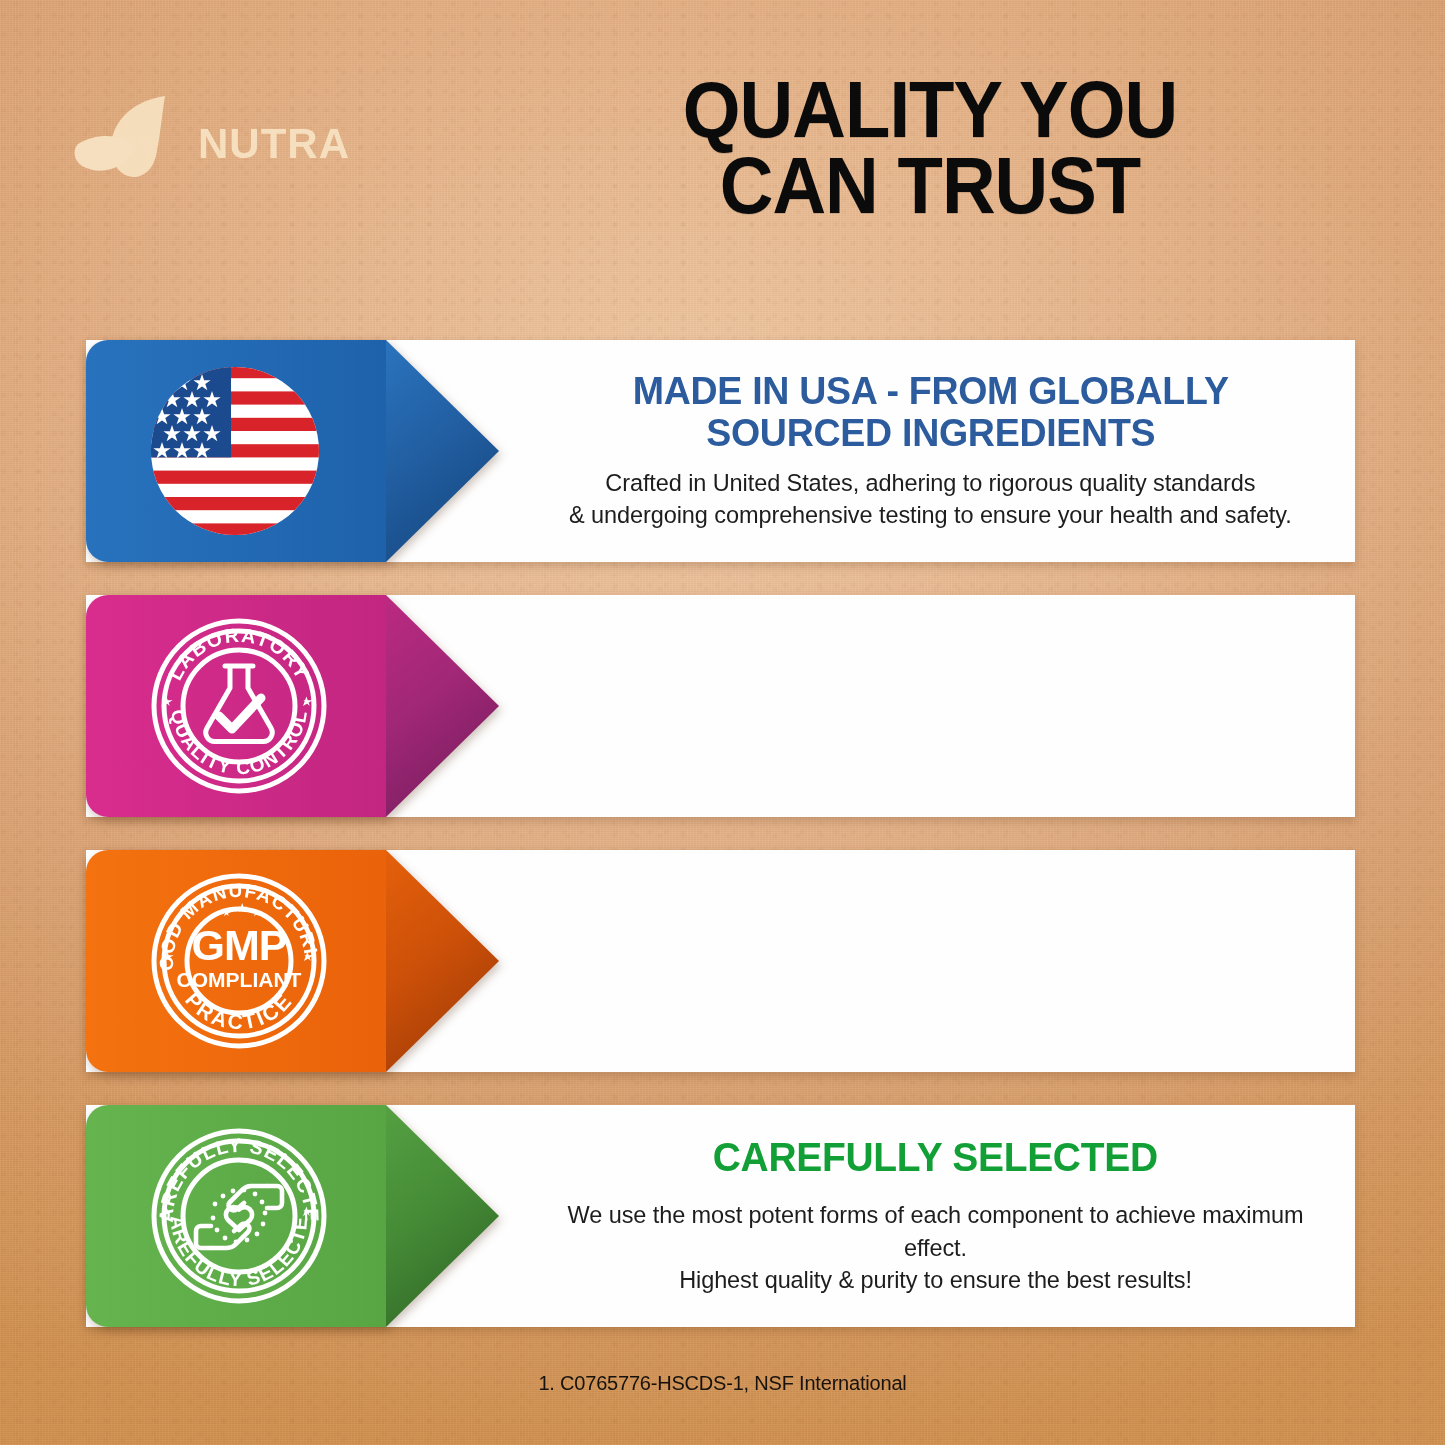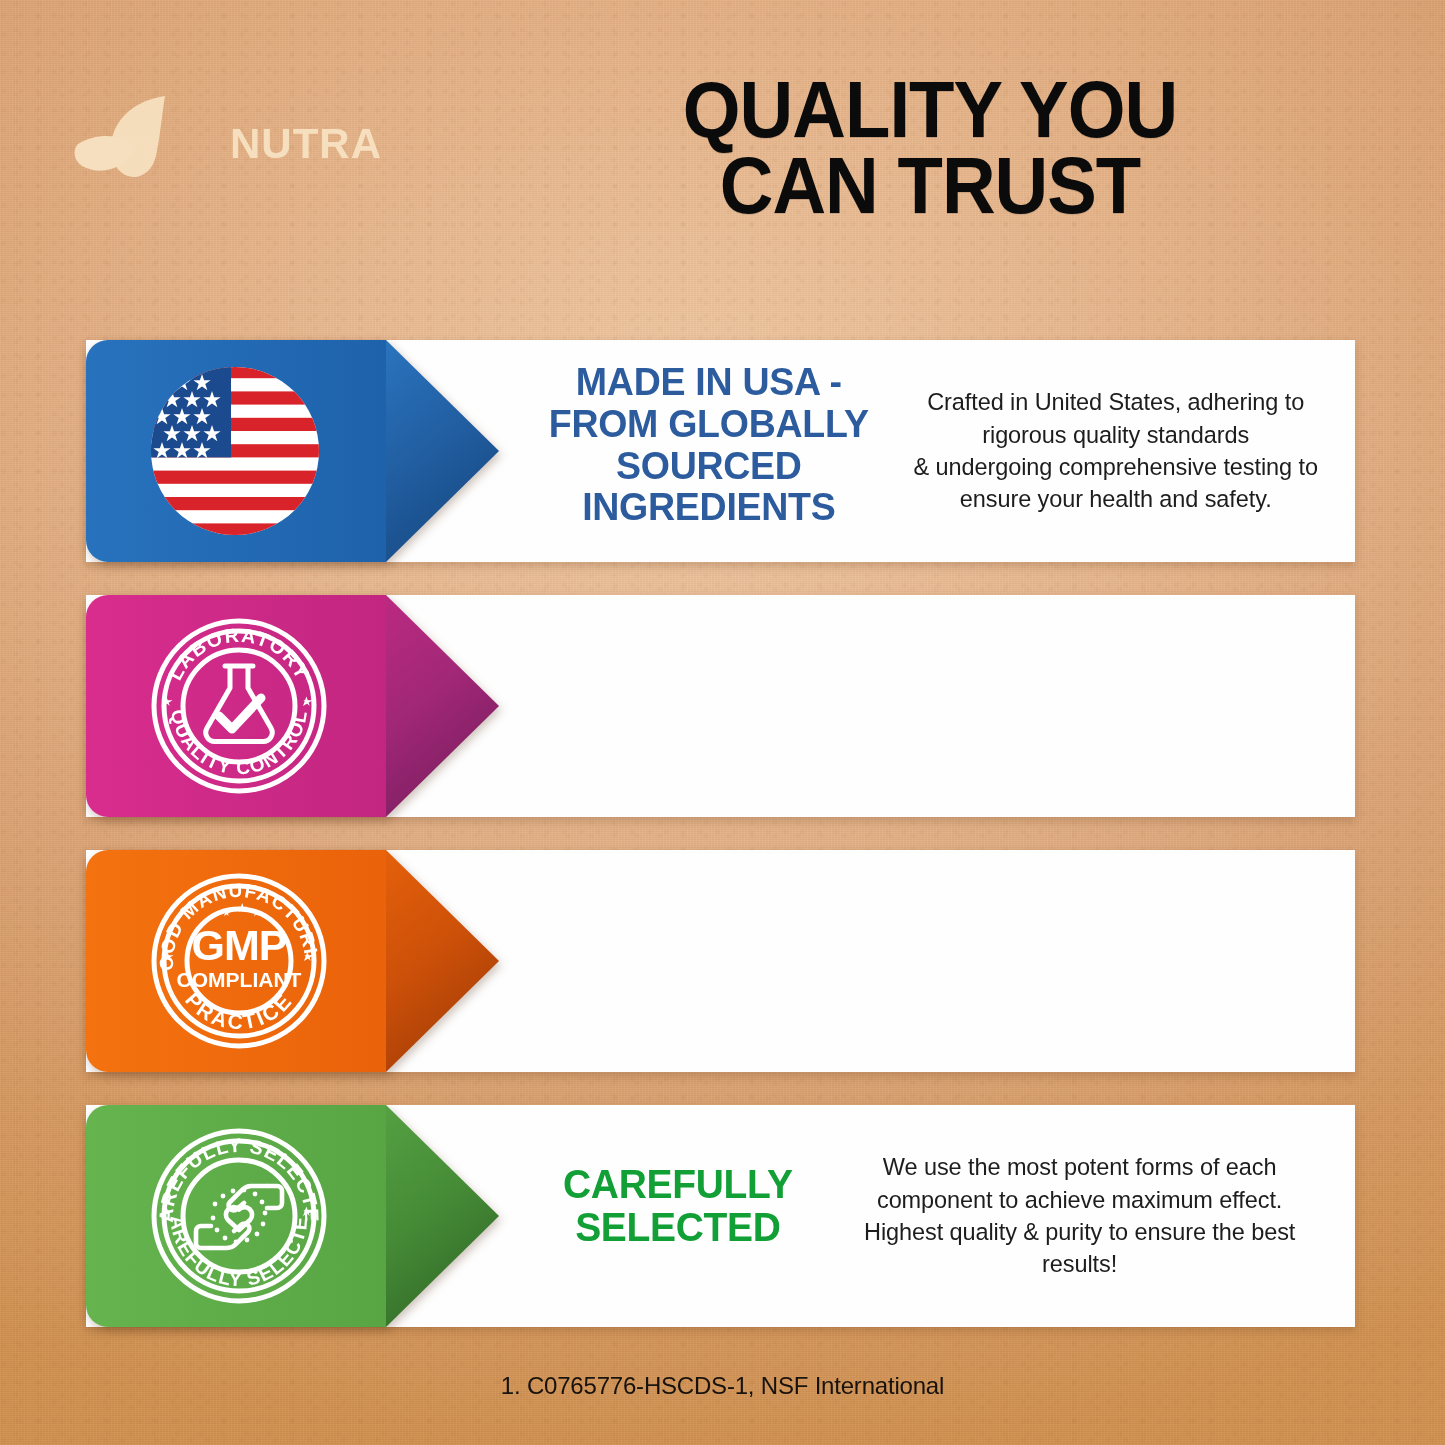--- a/index.html
+++ b/index.html
@@ -48,21 +48,20 @@
     display:flex; align-items:center; gap:10px;
   }
   .logo-leaf{ width:118px; height:104px; flex:0 0 auto; }
   .logo-words{
     display:flex; flex-direction:column;
     color:#F6DFBE; line-height:.95;
   }
   .logo-l1{
     font-size:42px; font-weight:bold; letter-spacing:1px;
     font-family:"Liberation Sans", sans-serif;
-    margin-left:32px;
   }
   .logo-l2{
     font-size:42px; font-weight:bold; letter-spacing:1px;
     display:flex; align-items:flex-end;
   }
   .logo-r{ font-size:20px; margin-left:3px; position:relative; top:-2px;}
 
   .main-title{
     position:absolute; left:600px; top:72px; width:660px;
     text-align:center;
@@ -92,21 +91,21 @@
   .arrow{
     position:absolute; left:0; top:0;
     width:413px; height:222px;
     filter:drop-shadow(2px 4px 5px rgba(80,40,10,.28));
   }
   .arrow svg{ display:block; }
 
   .card-text{
     position:absolute;
     left:430px; top:0; width:839px; height:222px;
-    display:flex; flex-direction:row; align-items:center; justify-content:center;
+    display:flex; flex-direction:column; align-items:center; justify-content:center;
     text-align:center;
     padding:0 18px;
   }
   .card-head{
     font-weight:bold;
     font-size:39px;
     line-height:1.06;
     letter-spacing:-.3px;
     transform:scaleX(.95);
     margin-bottom:13px;
@@ -136,21 +135,21 @@
     padding-left:63px;
     pointer-events:none;
   }
   .badge svg{ display:block; }
 
   
   .footnote{
     position:absolute; left:0; top:1372px; width:1445px;
     text-align:center;
     color:#17120E;
-    font-size:24px;
+    font-size:20px;
     letter-spacing:-.2px;
   }
 </style>
 </head>
 <body>
 
 <div id="page">
 
   <div class="header layer">
 

